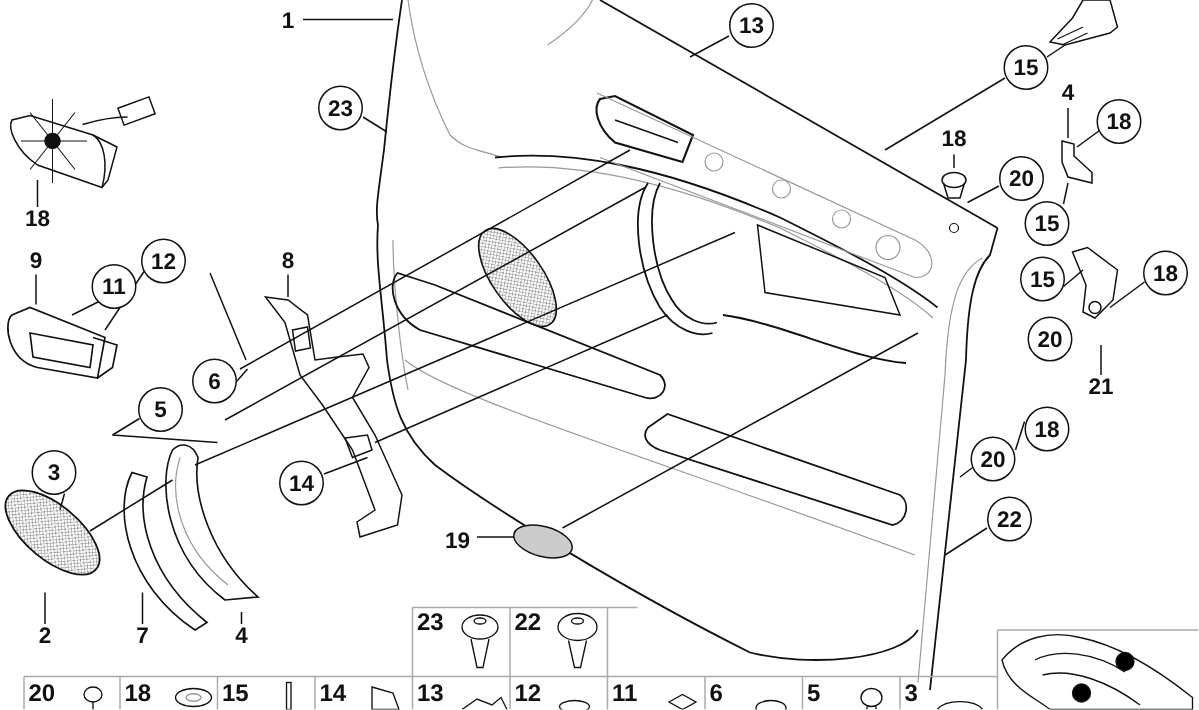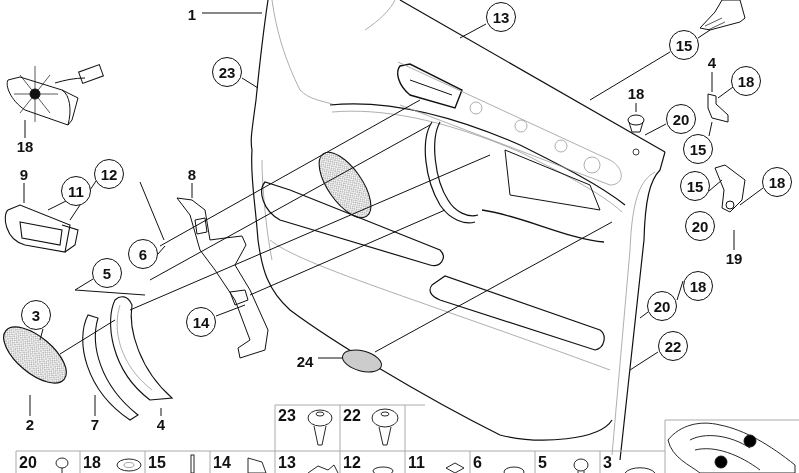--- a/index.html
+++ b/index.html
@@ -235,29 +235,29 @@
 <div class="circ" style="left:681px;top:119px">20</div>
 <div class="circ" style="left:698px;top:149px">15</div>
 <div class="lbl" style="left:25px;top:146px">18</div>
 <div class="lbl" style="left:24px;top:174px">9</div>
 <div class="circ" style="left:109px;top:174px">12</div>
 <div class="circ" style="left:76px;top:191px">11</div>
 <div class="lbl" style="left:192px;top:174px">8</div>
 <div class="circ" style="left:695px;top:186px">15</div>
 <div class="circ" style="left:777px;top:182px">18</div>
 <div class="circ" style="left:700px;top:226px">20</div>
-<div class="lbl" style="left:734px;top:258px">19</div>
+<div class="lbl" style="left:734px;top:258px">21</div>
 <div class="circ" style="left:143px;top:254px">6</div>
 <div class="circ" style="left:107px;top:273px">5</div>
 <div class="circ" style="left:698px;top:286px">18</div>
 <div class="circ" style="left:662px;top:306px">20</div>
 <div class="circ" style="left:36px;top:315px">3</div>
 <div class="circ" style="left:201px;top:322px">14</div>
 <div class="circ" style="left:673px;top:346px">22</div>
-<div class="lbl" style="left:305px;top:361px">24</div>
+<div class="lbl" style="left:305px;top:361px">19</div>
 <div class="lbl" style="left:30px;top:424px">2</div>
 <div class="lbl" style="left:95px;top:424px">7</div>
 <div class="lbl" style="left:161px;top:424px">4</div>
 
 <div class="cell-lbl" style="left:278px;top:408px">23</div>
 <div class="cell-lbl" style="left:343px;top:408px">22</div>
 <div class="cell-lbl" style="left:19px;top:455px">20</div>
 <div class="cell-lbl" style="left:83px;top:455px">18</div>
 <div class="cell-lbl" style="left:148px;top:455px">15</div>
 <div class="cell-lbl" style="left:213px;top:455px">14</div>

